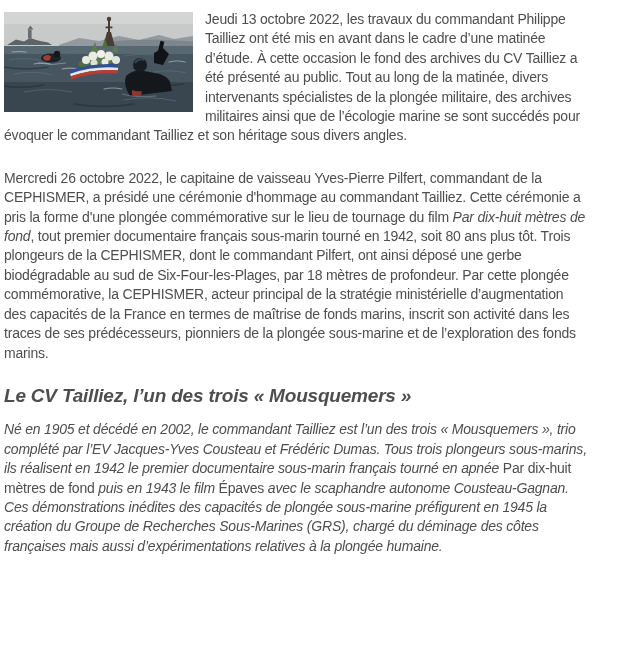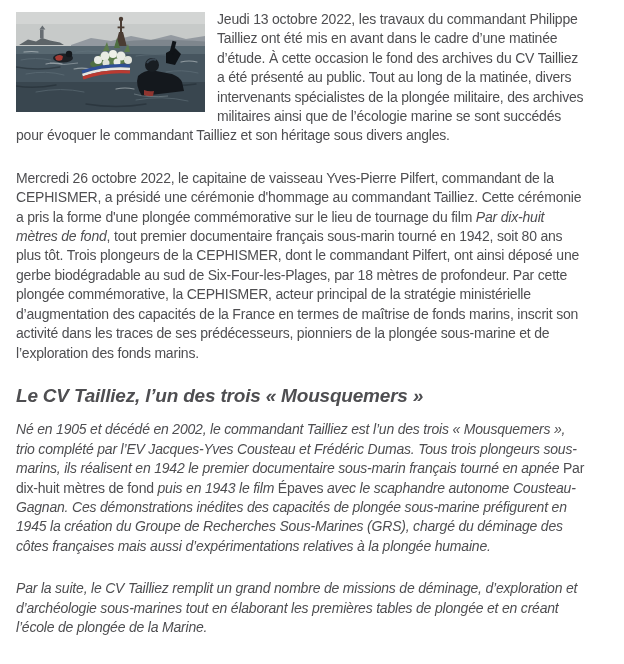--- a/index.html
+++ b/index.html
@@ -5,21 +5,21 @@
   html, body { margin: 0; padding: 0; }
   body {
     width: 624px; height: 664px;
     background: #ffffff;
     overflow: hidden;
     font-family: "Liberation Sans", sans-serif;
   }
   .page {
     box-sizing: border-box;
     width: 596px;
-    padding: 10px 9px 0 16px;
+    padding: 10px 9px 0 4px;
     font-size: 14px;
     line-height: 19.4px;
     letter-spacing: -0.2px;
     color: #4e4e51;
   }
   figure { margin: 0; }
   .photo {
     float: left;
     width: 189px; height: 100px;
     margin: 2px 12px 10px 0;
@@ -125,15 +125,14 @@
   </figure>
 
   <p>Jeudi 13 octobre 2022, les travaux du commandant Philippe Tailliez ont été mis en avant dans le cadre d’une matinée d’étude. À cette occasion le fond des archives du CV Tailliez a été présenté au public. Tout au long de la matinée, divers intervenants spécialistes de la plongée militaire, des archives militaires ainsi que de l’écologie marine se sont succédés pour évoquer le commandant Tailliez et son héritage sous divers angles.</p>
 
   <p><span>Mercredi 26 octobre 2022, le capitaine de vaisseau Yves-Pierre Pilfert, commandant de la CEPHISMER, a présidé une cérémonie d'hommage au commandant Tailliez. Cette cérémonie a pris la forme d'une plongée commémorative sur le lieu de tournage du film </span><em class="film-title">Par dix-huit mètres de fond</em><span>, tout premier documentaire français sous-marin tourné en 1942, soit 80 ans plus tôt. Trois plongeurs de la CEPHISMER, dont le commandant Pilfert, ont ainsi déposé une gerbe biodégradable au sud de Six-Four-les-Plages, par 18 mètres de profondeur. Par cette plongée commémorative, la CEPHISMER, acteur principal de la stratégie ministérielle d’augmentation des capacités de la France en termes de maîtrise de fonds marins, inscrit son activité dans les traces de ses prédécesseurs, pionniers de la plongée sous-marine et de l’exploration des fonds marins.</span></p>
 
   <h3 class="section-heading">Le CV Tailliez, l’un des trois « Mousquemers »</h3>
 
   <p class="italic"><span>Né en 1905 et décédé en 2002, le commandant Tailliez est l’un des trois « Mousquemers », trio complété par l’EV Jacques-Yves Cousteau et Frédéric Dumas. Tous trois plongeurs sous-marins, ils réalisent en 1942 le premier documentaire sous-marin français tourné en apnée </span><span class="up">Par dix-huit mètres de fond</span><span> puis en 1943 le film </span><span class="up">Épaves</span><span> avec le scaphandre autonome Cousteau-Gagnan. Ces démonstrations inédites des capacités de plongée sous-marine préfigurent en 1945 la création du Groupe de Recherches Sous-Marines (GRS), chargé du déminage des côtes françaises mais aussi d’expérimentations relatives à la plongée humaine.</span></p>
 
-  <p class="italic last">Par la suite, le CV Tailliez remplit un grand nombre de missions de déminage, d’exploration et d’archéologie sous-marines tout en élaborant les premières tables de plongée et en créant l’école de plongée de la Marine.</p>
 
 </main>
 
 </body></html>

